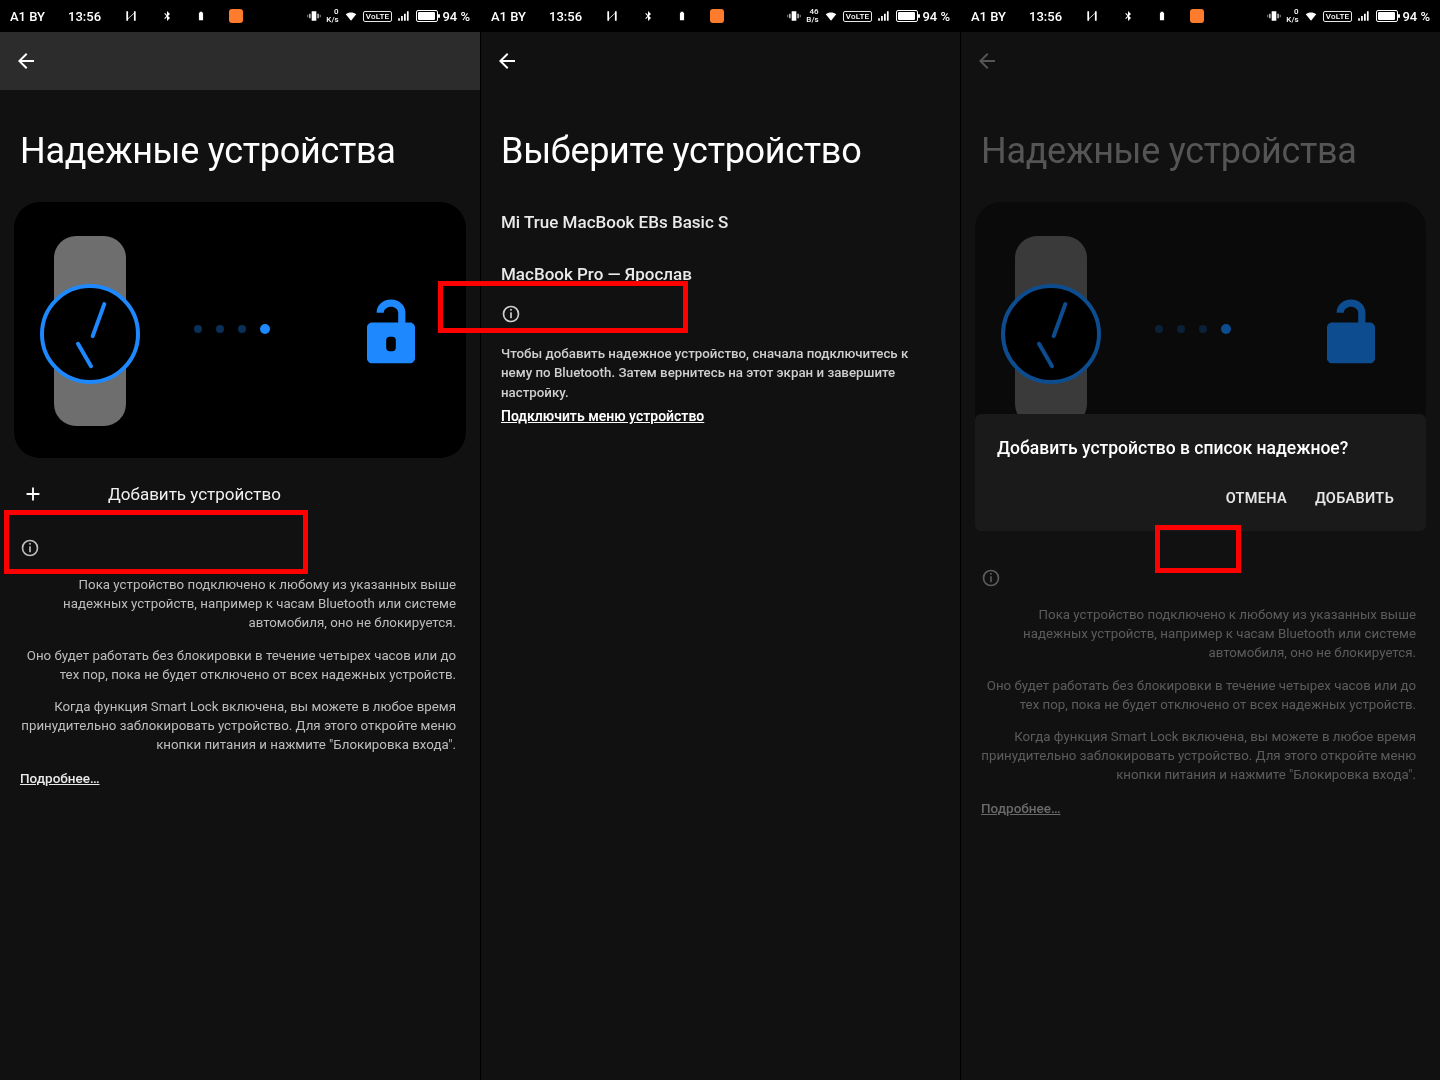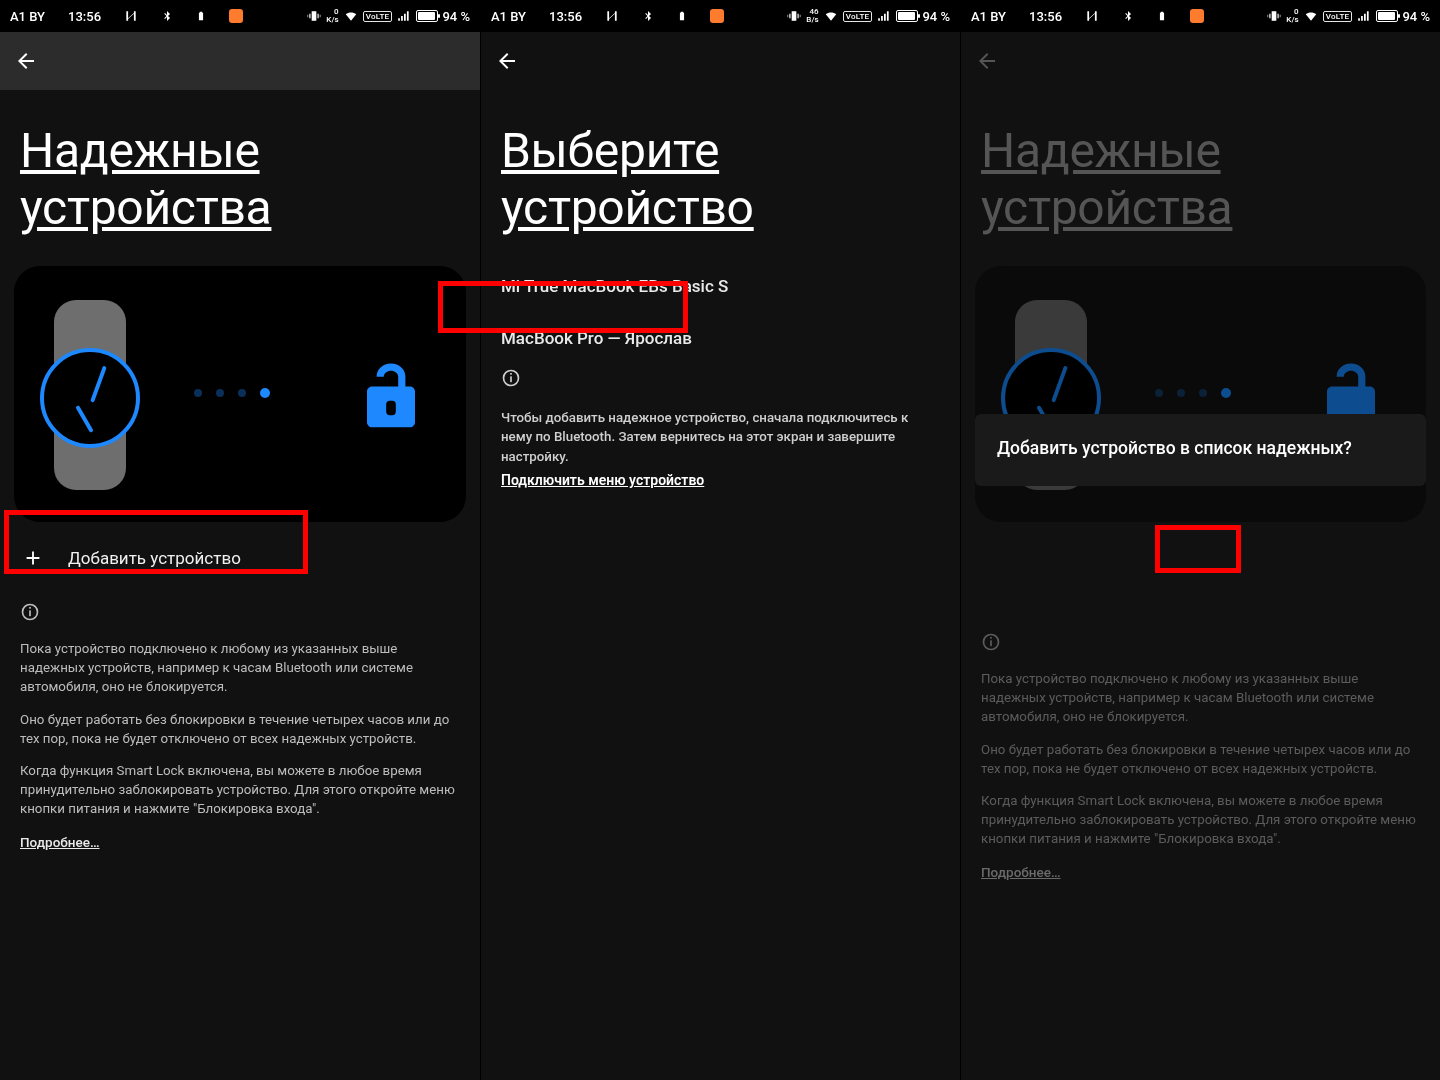--- a/index.html
+++ b/index.html
@@ -19,21 +19,21 @@
   .battery-box::after { content: ""; position: absolute; right: -3px; top: 3px; width: 2px; height: 4px; background: #fff; border-radius: 1px; }
   .battery-fill { position: absolute; left: 1px; top: 1px; bottom: 1px; width: 85%; background: #fff; border-radius: 1px; }
   .kbs { font-size: 8px; line-height: 8px; display: inline-flex; flex-direction: column; align-items: flex-end; }
 
   
   .appbar { height: 58px; display: flex; align-items: center; padding: 0 14px; }
   .appbar.shaded { background: #2c2c2c; }
   .back-arrow { display: inline-flex; }
 
   
-  .page-title { font-size: 48px; font-weight: 400; padding: 32px 20px 24px 20px; letter-spacing: -0.3px; text-decoration: underline; }
+  .page-title { font-size: 36px; font-weight: 400; padding: 40px 20px 24px 20px; letter-spacing: -0.3px; }
   .p3 .page-title { color: #555; }
 
   
   .illustration { margin: 6px 14px 0 14px; height: 256px; background: #000; border-radius: 26px; position: relative; }
   .watch { position: absolute; left: 40px; top: 34px; }
   .watch .band { width: 72px; height: 190px; background: #6e6e6e; border-radius: 22px; }
   .watch .face { position: absolute; left: -14px; top: 48px; width: 100px; height: 100px; border-radius: 50%; border: 4px solid #1e88ff; background: #000; }
   .watch .h1 { position: absolute; left: 46px; top: 50px; width: 4px; height: 30px; background: #1e88ff; transform-origin: bottom center; transform: rotate(-30deg); border-radius: 2px; }
   .watch .h2 { position: absolute; left: 46px; top: 50px; width: 4px; height: 38px; background: #1e88ff; transform-origin: top center; transform: rotate(200deg); border-radius: 2px; }
   .dots { position: absolute; left: 180px; top: 122px; display: flex; gap: 14px; align-items: center; }
@@ -43,26 +43,26 @@
   .lock { position: absolute; right: 46px; top: 94px; }
   .p3 .watch .band { background: #3a3a3a; }
   .p3 .watch .face { border-color: #0d4d8f; }
   .p3 .watch .h1, .p3 .watch .h2 { background: #0d4d8f; }
   .p3 .dots span { background: #0d4d8f; }
   .p3 .lock svg path, .p3 .lock svg rect { fill: #0d4d8f; }
 
   
   .add-row { margin: 6px 10px 0 10px; height: 60px; display: flex; align-items: center; gap: 24px; padding: 0 12px; }
   .plus { display: inline-flex; }
-  .add-label { font-size: 17px; color: #f0f0f0; }
+  .add-label { font-size: 17px; color: #f0f0f0; margin-left: 40px; }
 
   
   .info-icon { margin: 14px 0 0 20px; }
   .info-text { padding: 14px 24px 0 20px; font-size: 13.3px; line-height: 1.42; color: #bdbdbd; }
-  .info-text p { margin-bottom: 14px; }
+  .info-text p { margin-bottom: 14px; text-align: right; }
   .more-link { color: #e9e9e9; text-decoration: underline; font-weight: 500; font-size: 13.5px; }
   .p3 .info-text { color: #5c5c5c; }
   .p3 .more-link { color: #6a6a6a; }
 
   
   .device-item { padding: 16px 20px; font-size: 17px; color: #eaeaea; font-weight: 500; }
   .p2-info { margin: 4px 20px 0 20px; }
   .p2-note { padding: 16px 20px 6px 20px; font-size: 13.3px; line-height: 1.45; color: #cfcfcf; font-weight: 500; }
   .p2-connect { padding: 0 20px; font-size: 14px; font-weight: 600; text-decoration: underline; }
 
@@ -355,21 +355,25 @@
         </svg>
     </div>
     <div class="info-text">
       <p>Пока устройство подключено к любому из указанных выше надежных устройств, например к часам Bluetooth или системе автомобиля, оно не блокируется.</p>
       <p>Оно будет работать без блокировки в течение четырех часов или до тех пор, пока не будет отключено от всех надежных устройств.</p>
       <p>Когда функция Smart Lock включена, вы можете в любое время принудительно заблокировать устройство. Для этого откройте меню кнопки питания и нажмите "Блокировка входа".</p>
       <span class="more-link">Подробнее…</span>
     </div>
 
     <div class="dialog">
-      <div class="dialog-title">Добавить устройство в список надежных?</div>
+      <div class="dialog-title">Добавить устройство в список надежное?</div>
+      <div class="dialog-actions">
+        <div class="dialog-btn">ОТМЕНА</div>
+        <div class="dialog-btn">ДОБАВИТЬ</div>
+      </div>
     </div>
   </div>
 
   <div class="hl hl1"></div>
   <div class="hl hl2"></div>
   <div class="hl hl3"></div>
 
 </div>
 
 </body></html>

